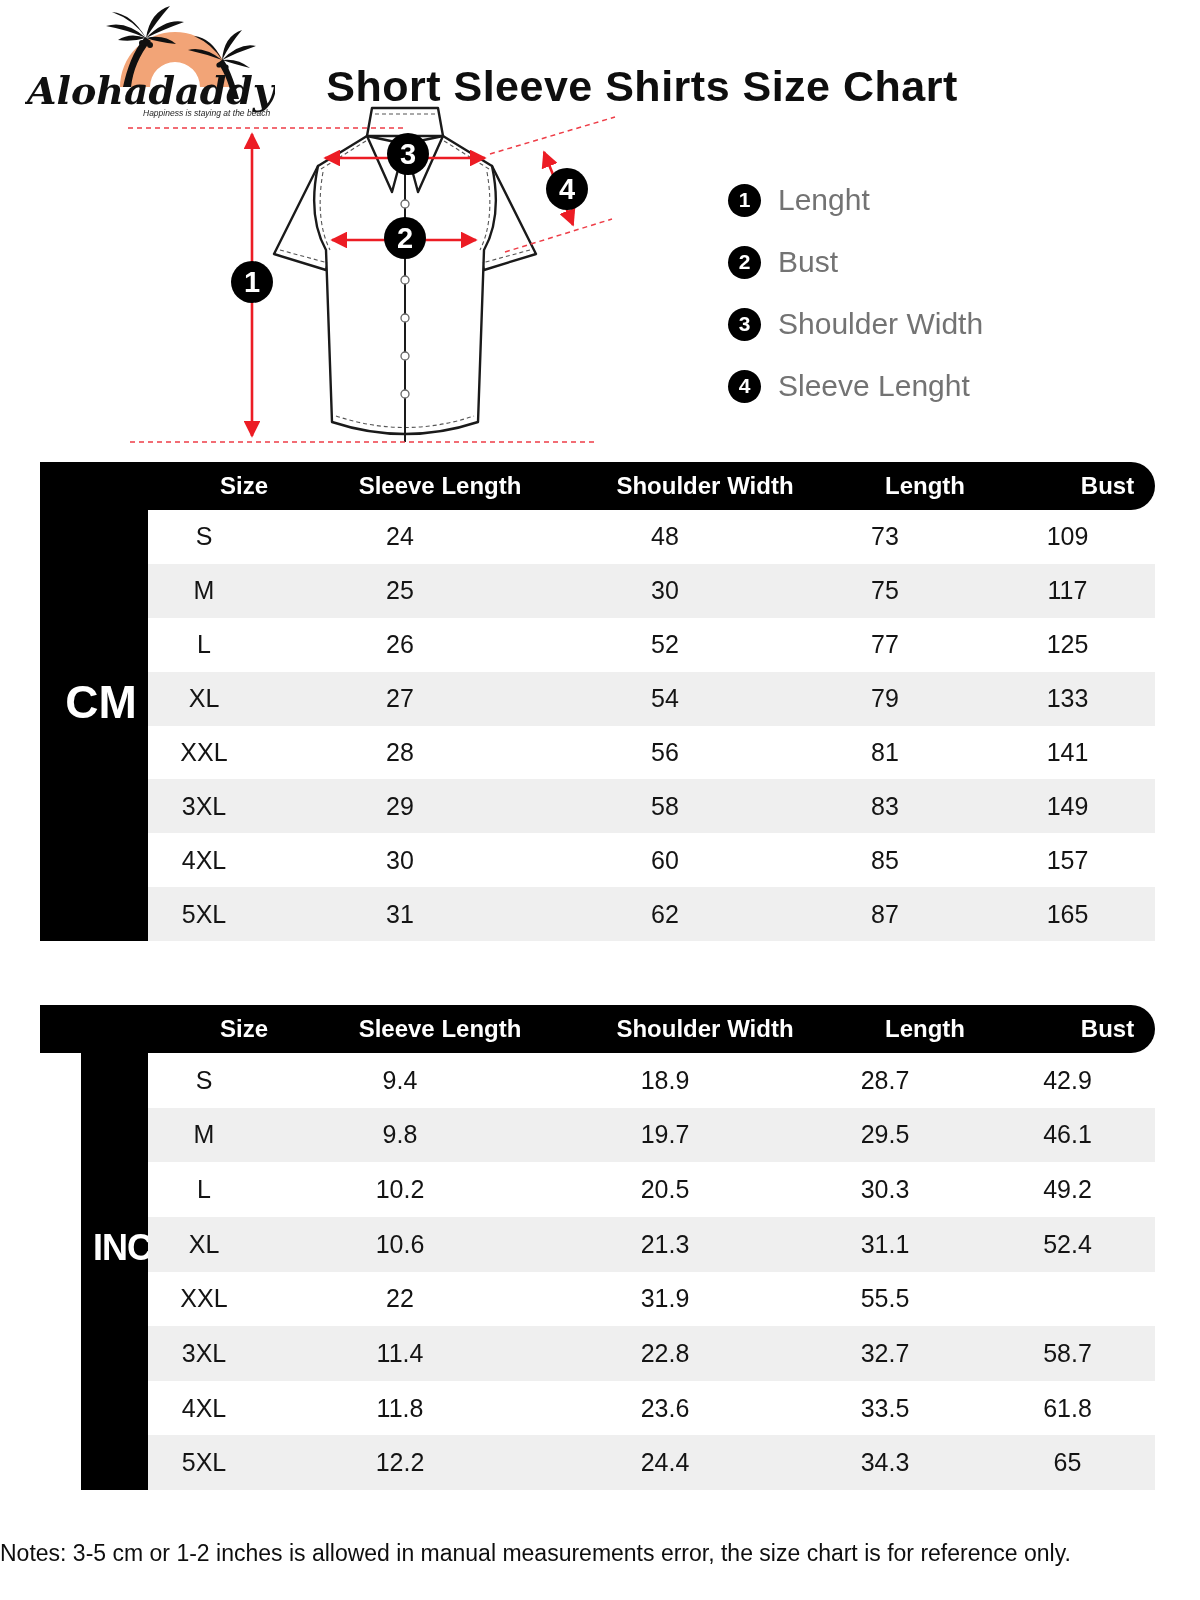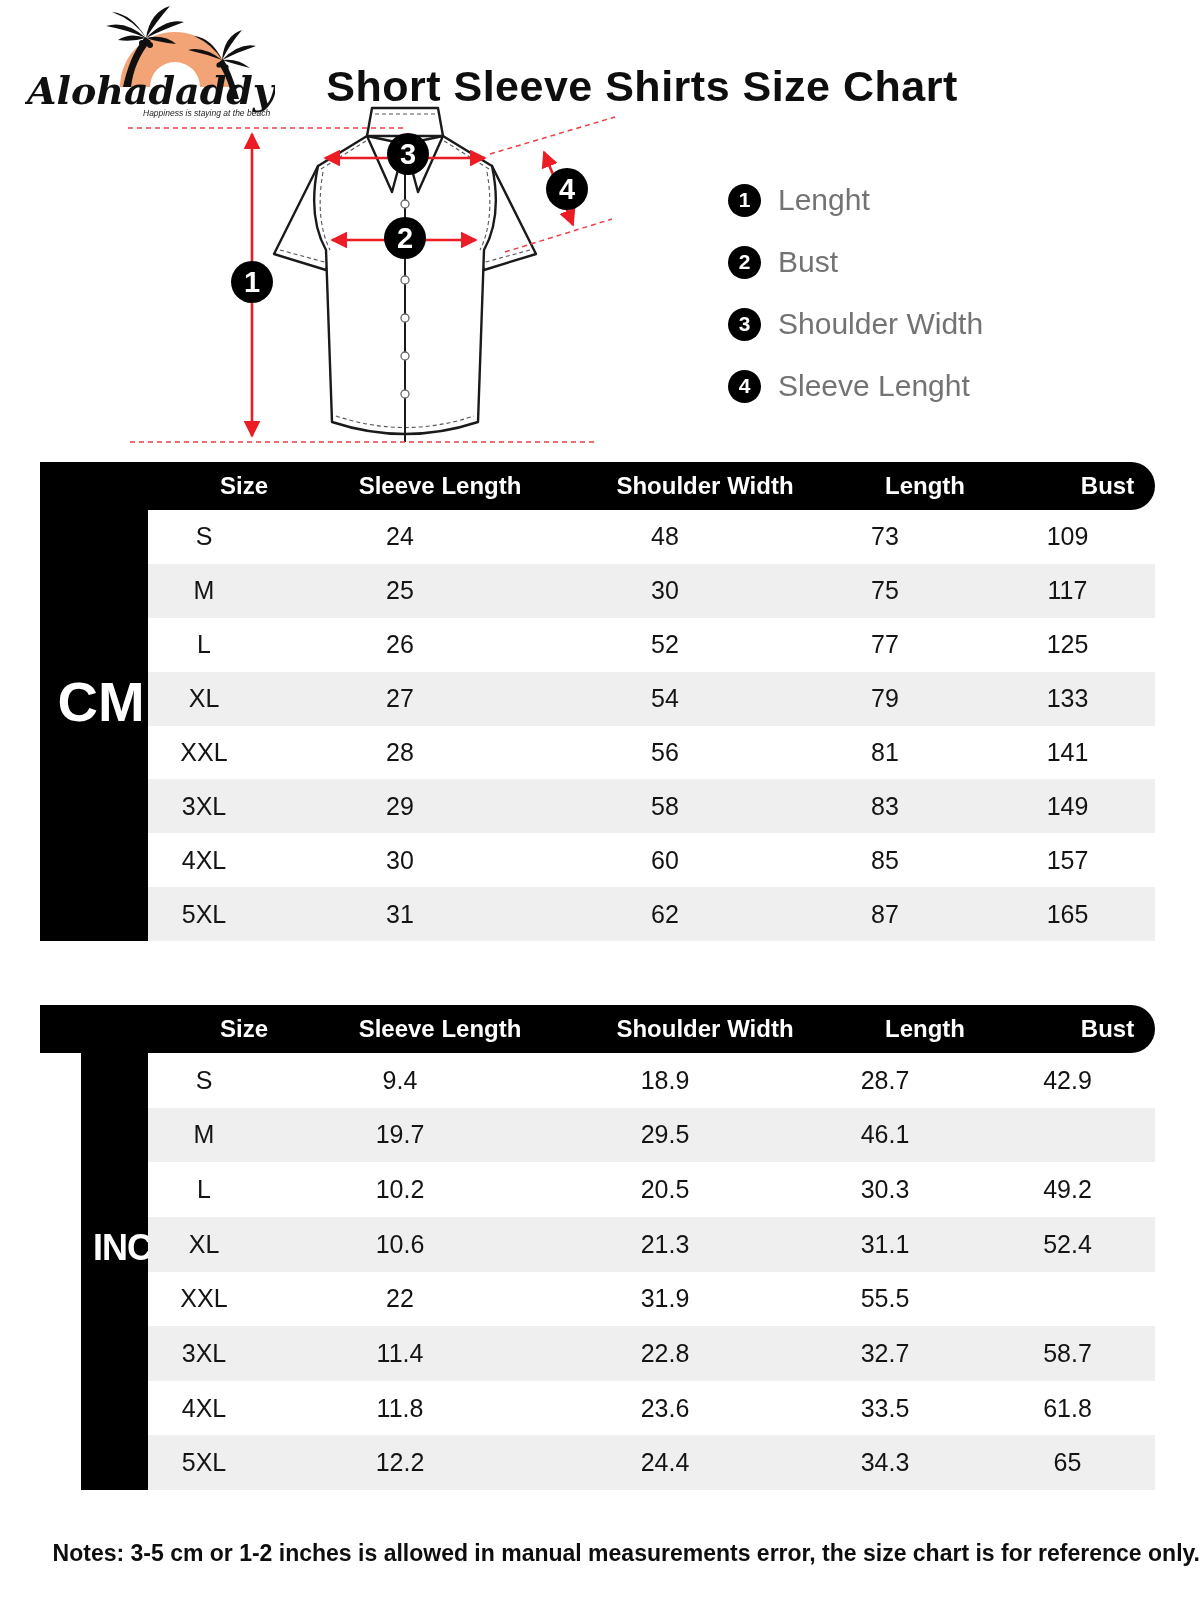--- a/index.html
+++ b/index.html
@@ -20,36 +20,36 @@
     font-weight:bold; font-size:21px; display:flex; align-items:center; justify-content:center;
     margin-right:17px; flex:0 0 33px; }
   .llabel { font-size:30px; color:#737373; }
 
   
   .size-table { position:absolute; left:40px; width:1115px; }
   #table-cm   { top:462px;  height:479px; }
   #table-inch { top:1005px; height:485px; }
   .unit-bar { position:absolute; left:0; top:0; bottom:0; width:108px; background:#000;
     color:#fff; display:flex; align-items:center; justify-content:center; font-weight:bold; }
-  #table-cm  .unit-bar { font-size:56px;padding-left:14px; }
+  #table-cm  .unit-bar { font-size:46px;padding-left:14px; }
   #table-inch .unit-bar { font-size:36px; letter-spacing:-1px;margin-left:41px; }
   .thead { position:absolute; left:0; top:0; width:100%; height:48px; background:#000;
     border-radius:0 26px 26px 0; display:grid;
     grid-template-columns:108px 112px 280px 250px 190px 175px;
     align-items:center; color:#fff; font-weight:bold; font-size:24px;padding-left:40px; }
   .hcell { text-align:center; }
   .tbody { position:absolute; left:108px; right:0; top:48px; bottom:0;
     display:flex; flex-direction:column; }
   .trow { flex:1; display:grid; grid-template-columns:112px 280px 250px 190px 175px;
     align-items:center; background:#fff; font-size:25px; color:#141414; text-align:center; }
   .trow.alt { background:#efefef; }
 
   
-  .notes { position:absolute; top:1540px; left:0; width:100%; text-align:right;
-    font-size:23px; color:#0e0e0e;font-weight:bold; }
+  .notes { position:absolute; top:1540px; left:0; width:100%; text-align:left;
+    font-size:23px; color:#0e0e0e; }
 </style>
 </head>
 <body>
 
 <div class="page">
 
   <svg class="logo-svg" viewBox="0 0 250 115">
     <path d="M95,82 A55,55 0 0 1 205,82 L175,82 A25,25 0 0 0 125,82 Z" fill="#f2a477"></path>
 
     <g fill="#101010" stroke="none">
@@ -254,20 +254,21 @@
     <div class="tbody">
         <div class="trow">
           <div class="tcell">S</div>
           <div class="tcell">9.4</div>
           <div class="tcell">18.9</div>
           <div class="tcell">28.7</div>
           <div class="tcell">42.9</div>
         </div>
         <div class="trow alt">
           <div class="tcell">M</div>
+          <div class="tcell">9.8</div>
           <div class="tcell">19.7</div>
           <div class="tcell">29.5</div>
           <div class="tcell">46.1</div>
         </div>
         <div class="trow">
           <div class="tcell">L</div>
           <div class="tcell">10.2</div>
           <div class="tcell">20.5</div>
           <div class="tcell">30.3</div>
           <div class="tcell">49.2</div>

